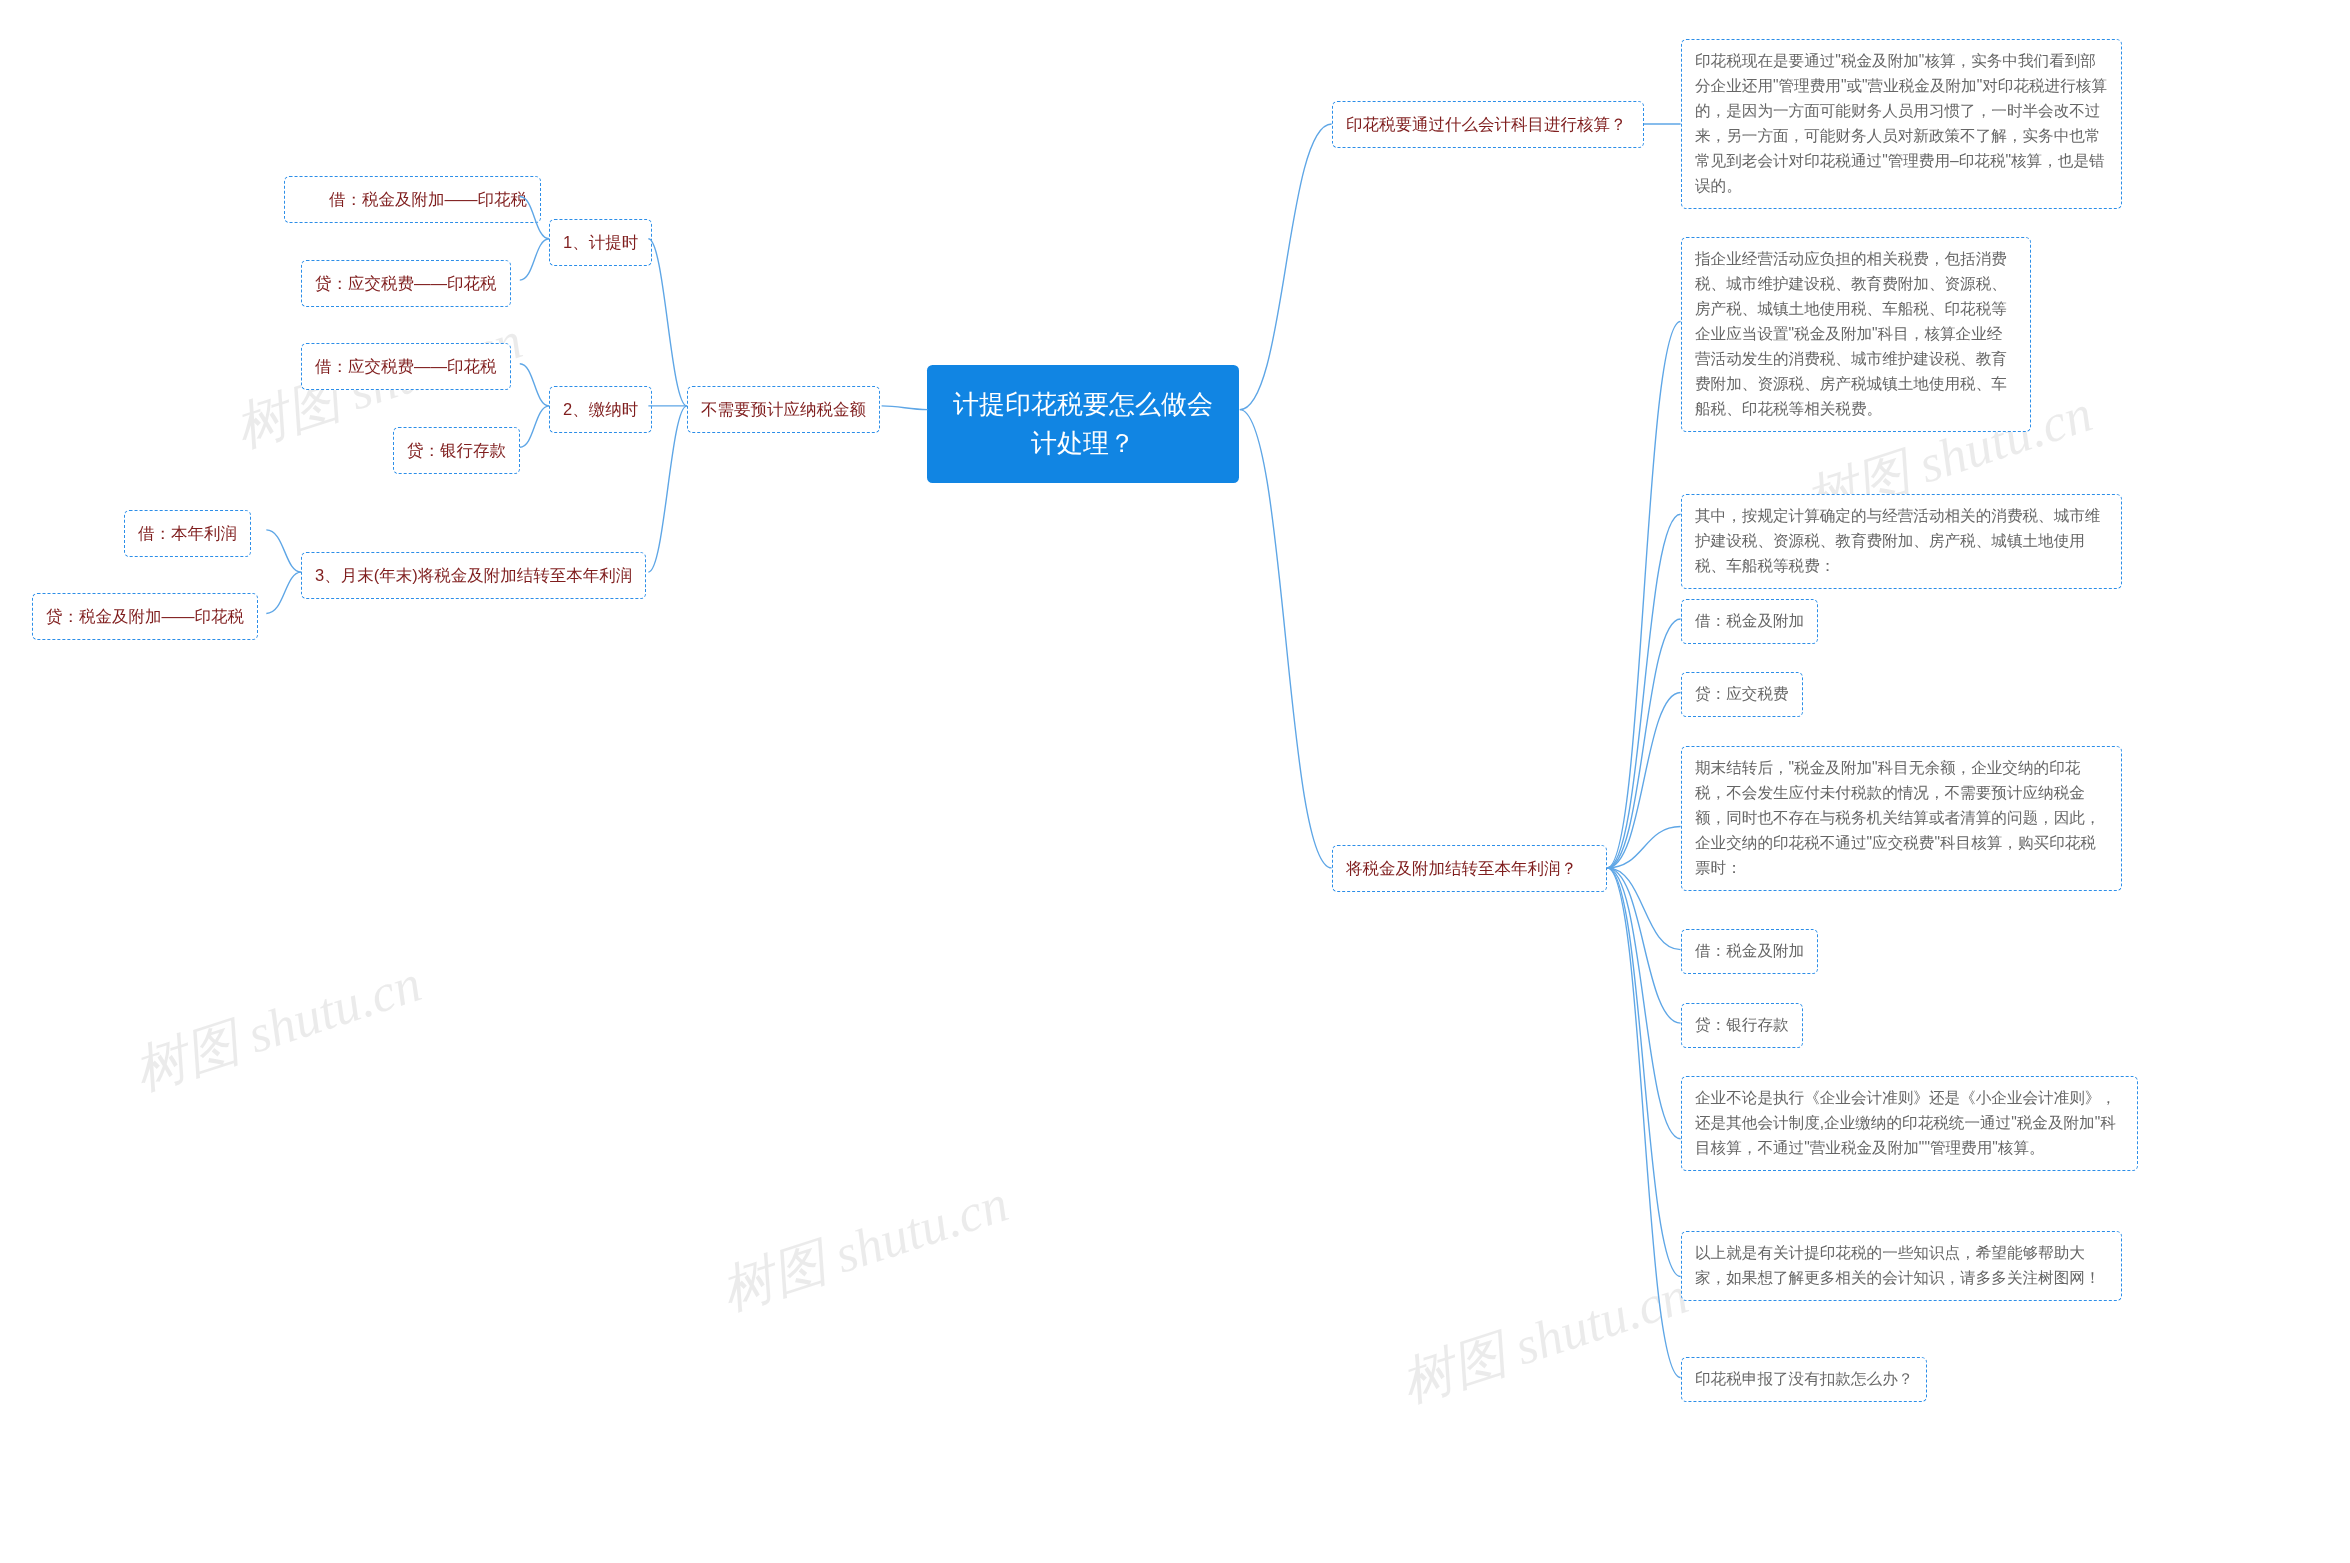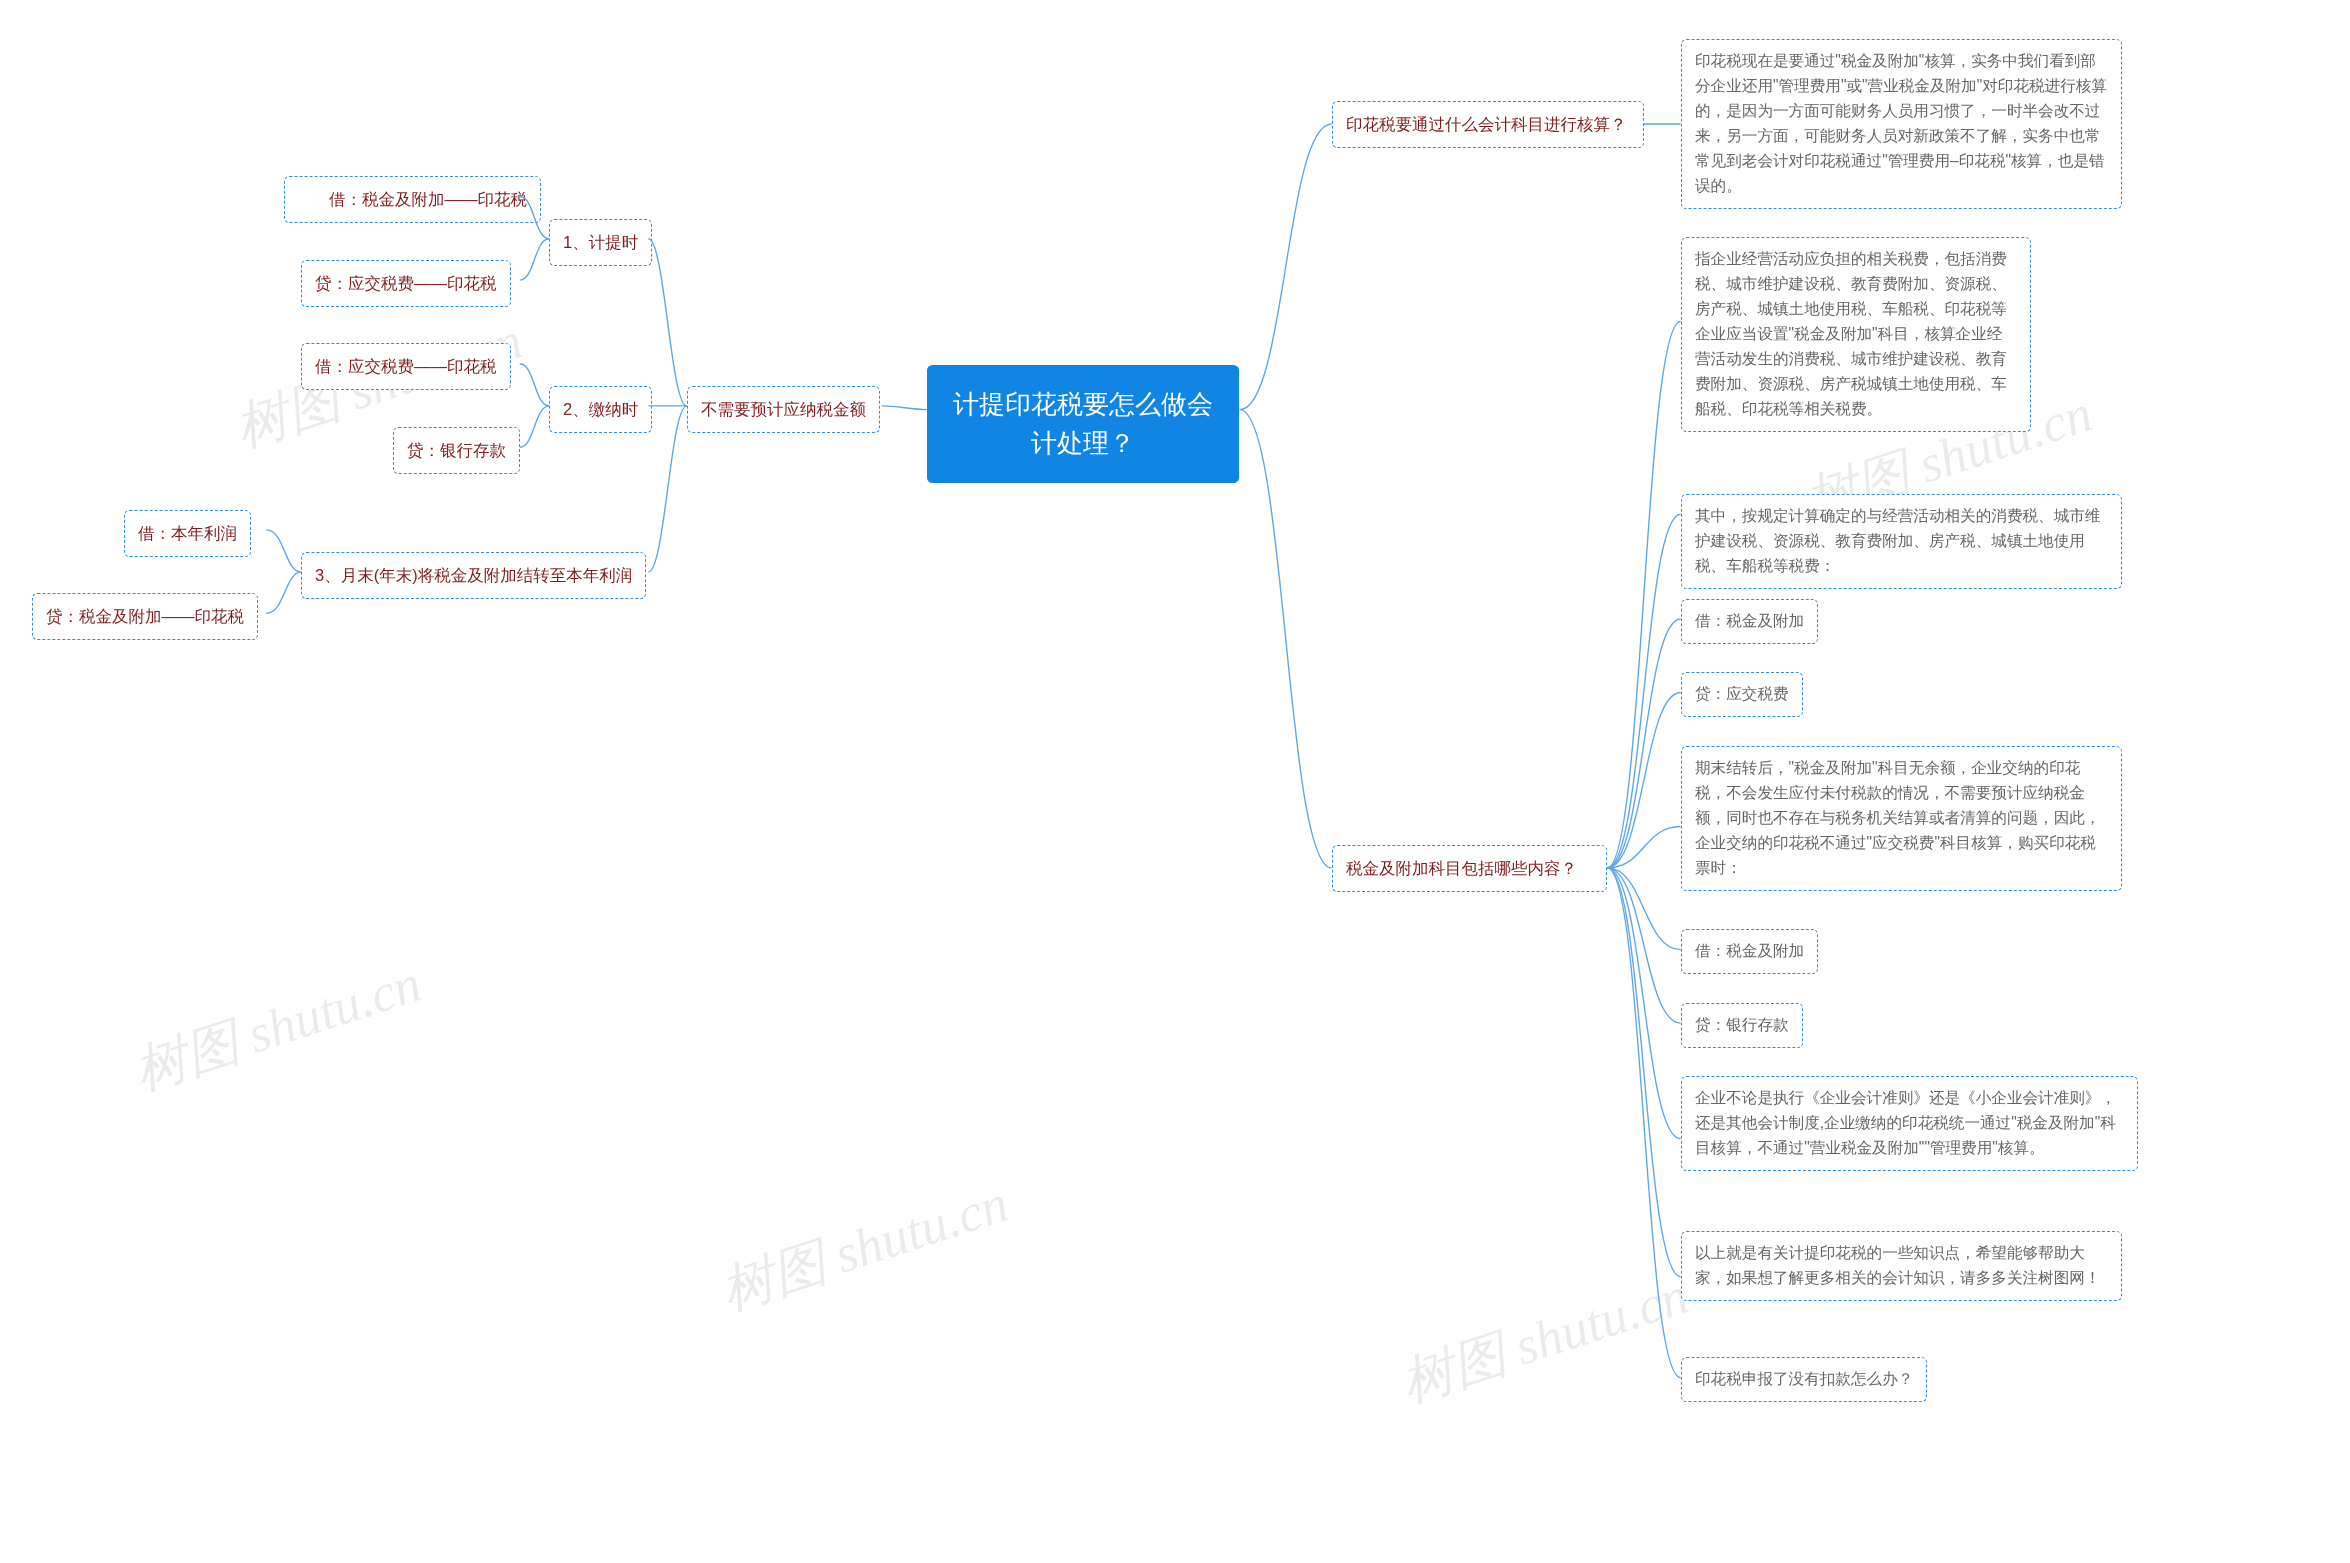--- a/index.html
+++ b/index.html
@@ -104,21 +104,21 @@
 </div>
 
 <div class="node" style="left:1332px; top:101px; width:312px;">
   <span>印花税要通过什么会计科目进行核算？</span>
 </div>
 <div class="node thin" style="left:1681px; top:39px; width:441px;">
   <span>印花税现在是要通过"税金及附加"核算，实务中我们看到部分企业还用"管理费用"或"营业税金及附加"对印花税进行核算的，是因为一方面可能财务人员用习惯了，一时半会改不过来，另一方面，可能财务人员对新政策不了解，实务中也常常见到老会计对印花税通过"管理费用–印花税"核算，也是错误的。</span>
 </div>
 
 <div class="node" style="left:1332px; top:845px; width:275px;">
-  <span>税金及附加科目包括哪些内容？</span>
+  <span>将税金及附加结转至本年利润？</span>
 </div>
 
 <div class="node thin" style="left:1681px; top:237px; width:350px;"><span>指企业经营活动应负担的相关税费，包括消费税、城市维护建设税、教育费附加、资源税、房产税、城镇土地使用税、车船税、印花税等企业应当设置"税金及附加"科目，核算企业经营活动发生的消费税、城市维护建设税、教育费附加、资源税、房产税城镇土地使用税、车船税、印花税等相关税费。</span></div>
 <div class="node thin" style="left:1681px; top:467px; width:441px;margin-top:27px;"><span>其中，按规定计算确定的与经营活动相关的消费税、城市维护建设税、资源税、教育费附加、房产税、城镇土地使用税、车船税等税费：</span></div>
 <div class="node thin" style="left:1681px; top:599px;"><span>借：税金及附加</span></div>
 <div class="node thin" style="left:1681px; top:672px;"><span>贷：应交税费</span></div>
 <div class="node thin" style="left:1681px; top:746px; width:441px;"><span>期末结转后，"税金及附加"科目无余额，企业交纳的印花税，不会发生应付未付税款的情况，不需要预计应纳税金额，同时也不存在与税务机关结算或者清算的问题，因此，企业交纳的印花税不通过"应交税费"科目核算，购买印花税票时：</span></div>
 <div class="node thin" style="left:1681px; top:929px;"><span>借：税金及附加</span></div>
 <div class="node thin" style="left:1681px; top:1003px;"><span>贷：银行存款</span></div>
 <div class="node thin" style="left:1681px; top:1076px; width:457px;"><span>企业不论是执行《企业会计准则》还是《小企业会计准则》，还是其他会计制度,企业缴纳的印花税统一通过"税金及附加"科目核算，不通过"营业税金及附加""管理费用"核算。</span></div>

